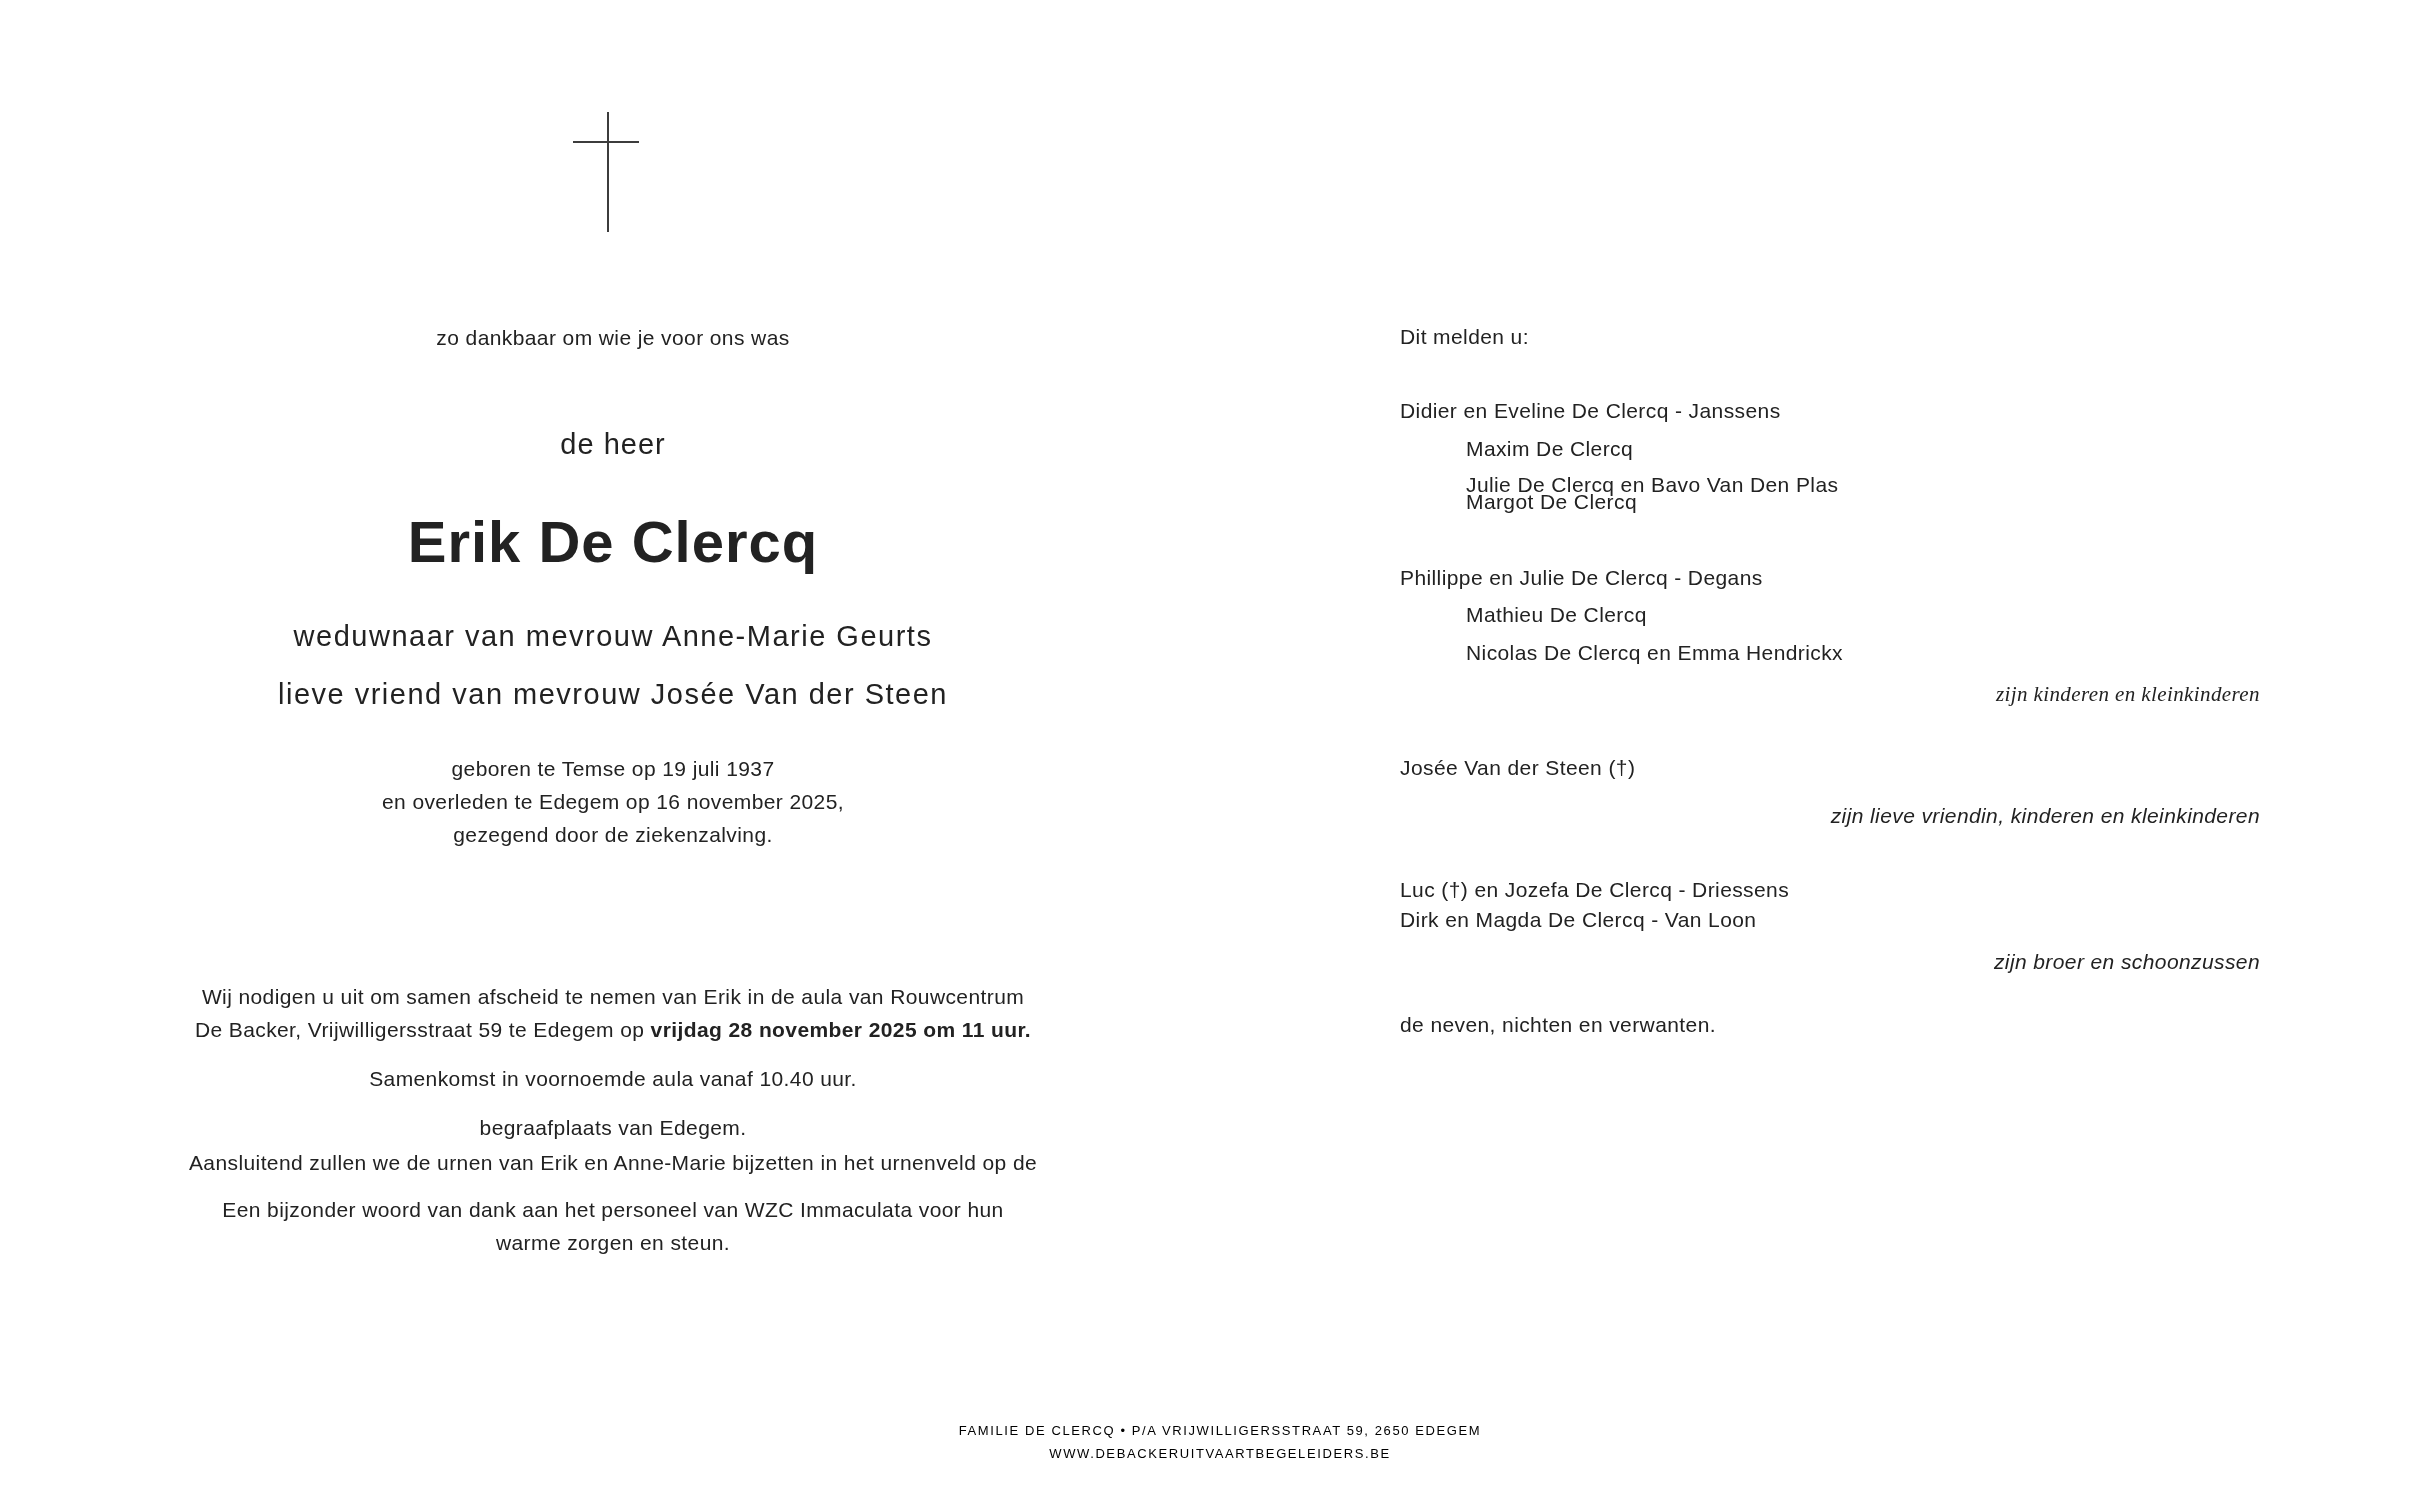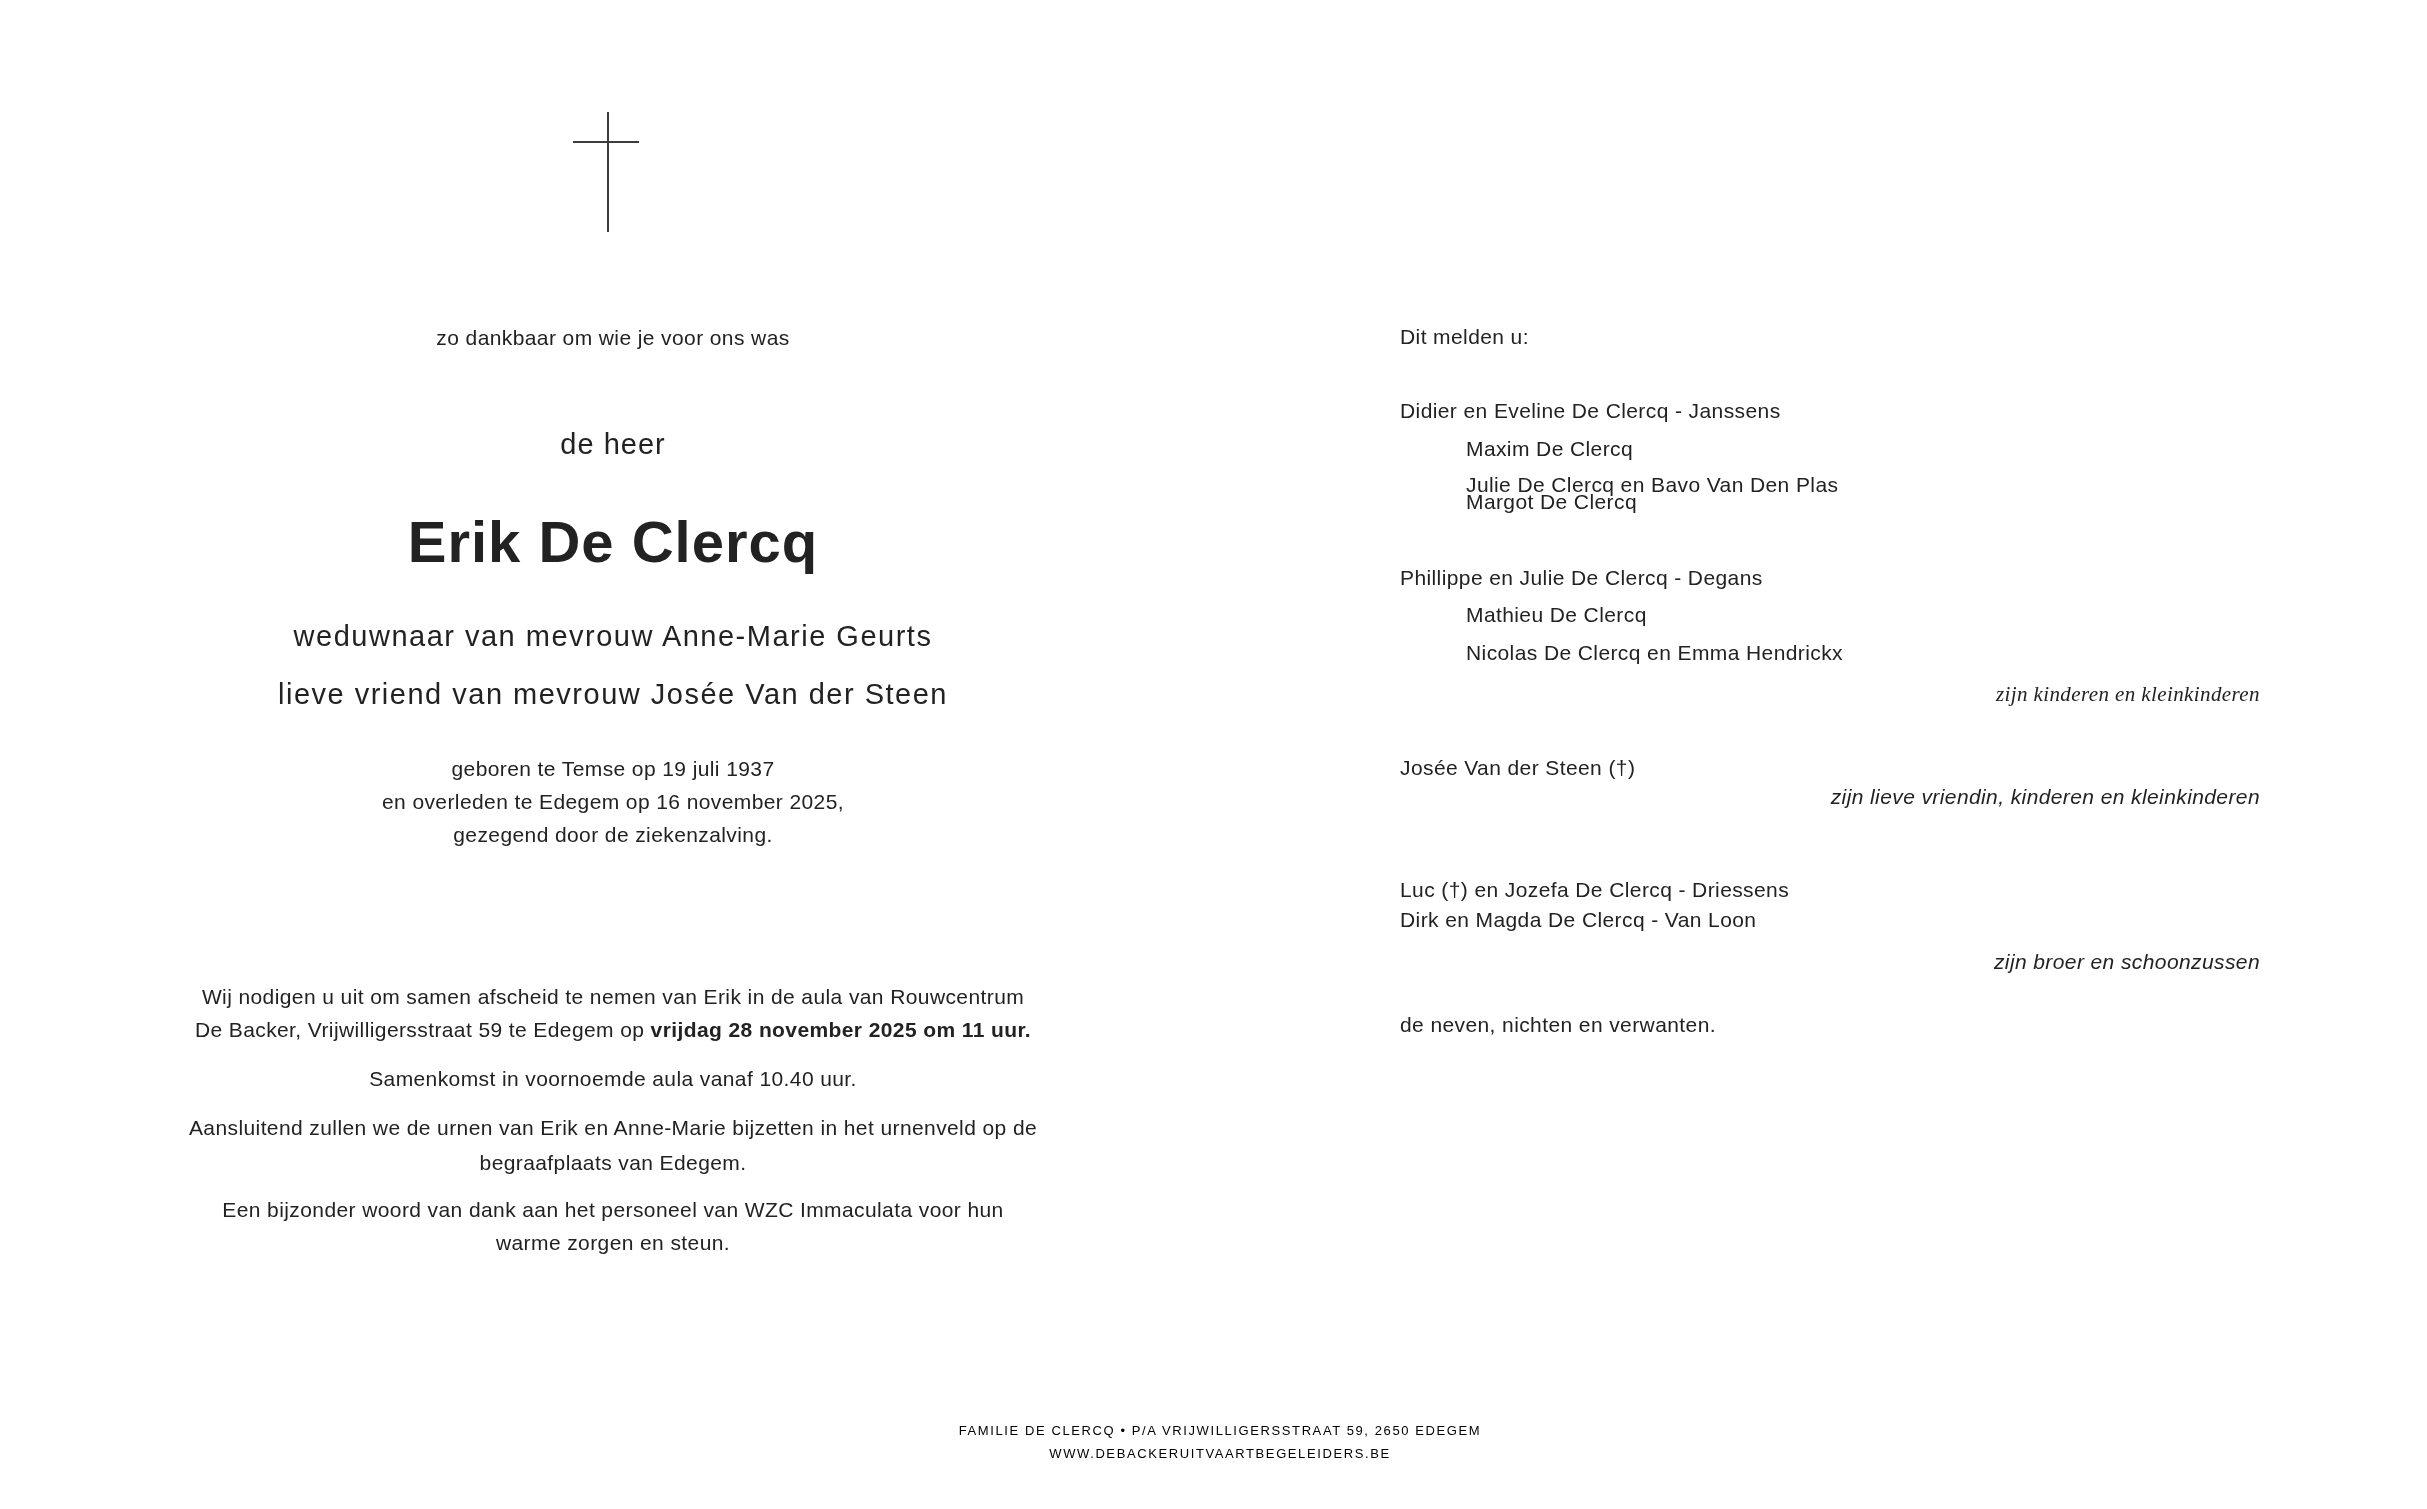--- a/index.html
+++ b/index.html
@@ -56,22 +56,22 @@
 </div>
 
 <div class="abs left-col body-text" style="top:980px;">
   <div>Wij nodigen u uit om samen afscheid te nemen van Erik in de aula van Rouwcentrum</div>
   <div><span>De Backer, Vrijwilligersstraat 59 te Edegem op </span><b>vrijdag 28 november 2025 om 11 uur.</b></div>
 </div>
 
 <div class="abs left-col body-text" style="top:1062px;">Samenkomst in voornoemde aula vanaf 10.40 uur.</div>
 
 <div class="abs left-col body-text" style="top:1110px;line-height:35px;">
+  <div>begraafplaats van Edegem.</div>
   <div>Aansluitend zullen we de urnen van Erik en Anne-Marie bijzetten in het urnenveld op de</div>
-  <div>begraafplaats van Edegem.</div>
 </div>
 
 <div class="abs left-col body-text" style="top:1193px;">
   <div>Een bijzonder woord van dank aan het personeel van WZC Immaculata voor hun</div>
   <div>warme zorgen en steun.</div>
 </div>
 
 <div class="abs right-col list-line" style="top:325px;">Dit melden u:</div>
 
 <div class="abs right-col list-line" style="top:399px;">Didier en Eveline De Clercq - Janssens</div>
@@ -79,21 +79,21 @@
 <div class="abs right-col list-line indent-1" style="top:473px;">Julie De Clercq en Bavo Van Den Plas</div>
 <div class="abs right-col list-line indent-1" style="top:490px;">Margot De Clercq</div>
 
 <div class="abs right-col list-line" style="top:566px;">Phillippe en Julie De Clercq - Degans</div>
 <div class="abs right-col list-line indent-1" style="top:603px;">Mathieu De Clercq</div>
 <div class="abs right-col list-line indent-1" style="top:641px;">Nicolas De Clercq en Emma Hendrickx</div>
 
 <div class="abs right-edge attr" style="top:682px;font-family:Liberation Serif, serif;">zijn kinderen en kleinkinderen</div>
 
 <div class="abs right-col list-line" style="top:756px;">Josée Van der Steen (†)</div>
-<div class="abs right-edge attr" style="top:785px;">zijn lieve vriendin, kinderen en kleinkinderen</div>
+<div class="abs right-edge attr" style="top:804px;">zijn lieve vriendin, kinderen en kleinkinderen</div>
 
 <div class="abs right-col list-line" style="top:878px;">Luc (†) en Jozefa De Clercq - Driessens</div>
 <div class="abs right-col list-line" style="top:908px;">Dirk en Magda De Clercq - Van Loon</div>
 <div class="abs right-edge attr" style="top:950px;">zijn broer en schoonzussen</div>
 
 <div class="abs right-col list-line" style="top:1013px;">de neven, nichten en verwanten.</div>
 
 <div class="abs footer" style="top:1419px;">
   <div>FAMILIE DE CLERCQ • P/A VRIJWILLIGERSSTRAAT 59, 2650 EDEGEM</div>
   <div>WWW.DEBACKERUITVAARTBEGELEIDERS.BE</div>

